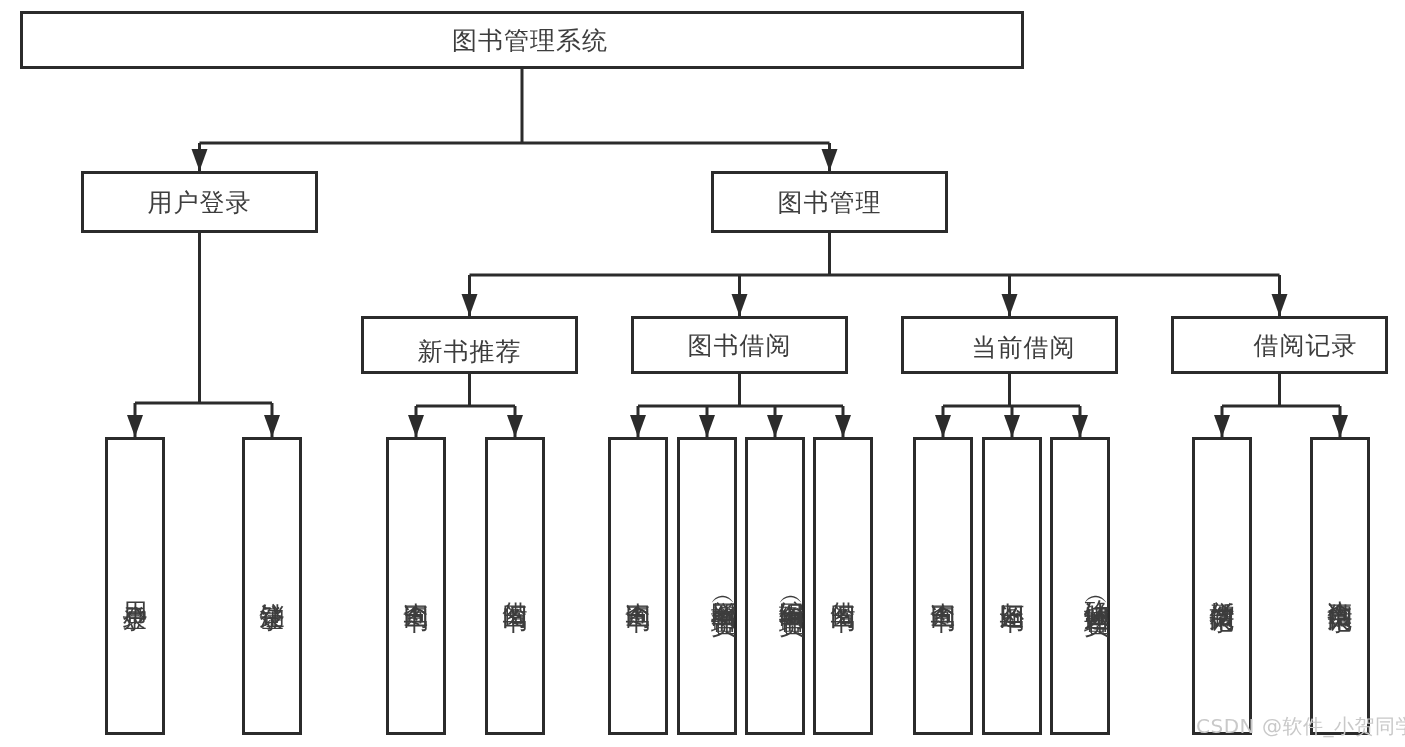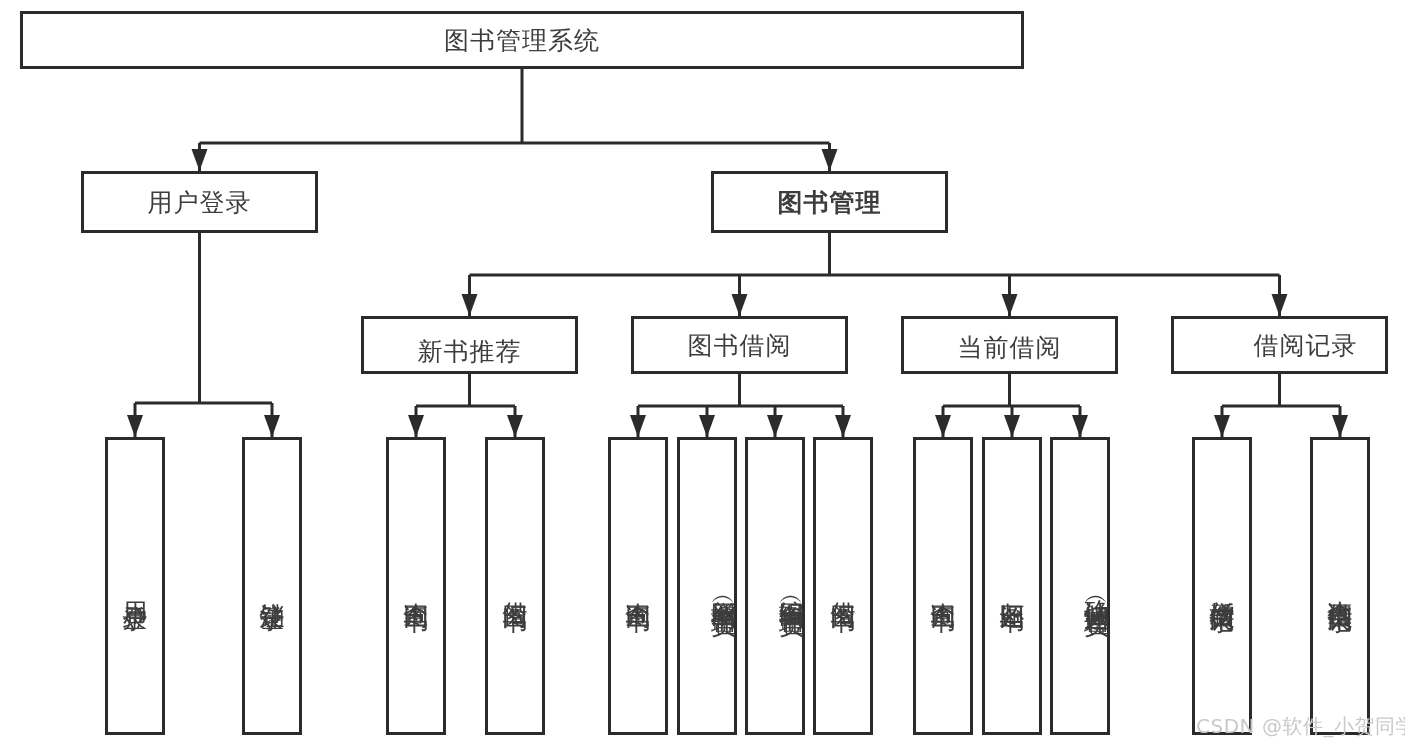--- a/index.html
+++ b/index.html
@@ -157,26 +157,26 @@
         <line class="connector-line" x1="1279.5" y1="374" x2="1279.5" y2="406"></line>
         <line class="connector-line" x1="1222" y1="406" x2="1340" y2="406"></line>
         <line class="connector-line" x1="1222" y1="406" x2="1222" y2="437"></line>
         <polygon class="arrow-head" points="1214,415 1230,415 1222,437"></polygon>
         <line class="connector-line" x1="1340" y1="406" x2="1340" y2="437"></line>
         <polygon class="arrow-head" points="1332,415 1348,415 1340,437"></polygon>
       </g>
   </svg>
 
   <div id="labels-layer">
-      <div class="node-label horizontal" style="left: 20px; top: 11px; width: 1004px; height: 58px;">图书管理系统</div>
+      <div class="node-label horizontal" style="left: 20px; top: 11px; width: 1004px; height: 58px; padding-left: 8px;">图书管理系统</div>
       <div class="node-label horizontal" style="left: 81px; top: 171px; width: 237px; height: 62px;">用户登录</div>
-      <div class="node-label horizontal" style="left: 711px; top: 171px; width: 237px; height: 62px; font-weight: bold;">图书管理</div>
+      <div class="node-label horizontal" style="left: 711px; top: 171px; width: 237px; height: 62px;">图书管理</div>
       <div class="node-label horizontal" style="left: 361px; top: 316px; width: 217px; height: 71px;">新书推荐</div>
       <div class="node-label horizontal" style="left: 631px; top: 316px; width: 217px; height: 58px;">图书借阅</div>
-      <div class="node-label horizontal" style="left: 901px; top: 316px; width: 217px; height: 62px;">当前借阅</div>
+      <div class="node-label horizontal" style="left: 901px; top: 316px; width: 217px; height: 62px; padding-left: 14px;">当前借阅</div>
       <div class="node-label horizontal" style="left: 1197px; top: 316px; width: 217px; height: 58px;">借阅记录</div>
       <div class="node-label vertical centered" style="left: 105px; top: 437px; width: 60px; height: 298px;">用户登录</div>
       <div class="node-label vertical centered" style="left: 242px; top: 437px; width: 60px; height: 298px;">注销登录</div>
       <div class="node-label vertical centered" style="left: 386px; top: 437px; width: 60px; height: 298px;">查询图书</div>
       <div class="node-label vertical centered" style="left: 485px; top: 437px; width: 60px; height: 298px;">借阅图书</div>
       <div class="node-label vertical centered" style="left: 608px; top: 437px; width: 60px; height: 298px;">查询图书</div>
       <div class="node-label vertical" style="left: 677px; top: 437px; width: 60px; height: 298px;">新增图书（管理员）</div>
       <div class="node-label vertical" style="left: 745px; top: 437px; width: 60px; height: 298px;">编辑图书（管理员）</div>
       <div class="node-label vertical centered" style="left: 813px; top: 437px; width: 60px; height: 298px;">借阅图书</div>
       <div class="node-label vertical centered" style="left: 913px; top: 437px; width: 60px; height: 298px;">查询图书</div>

